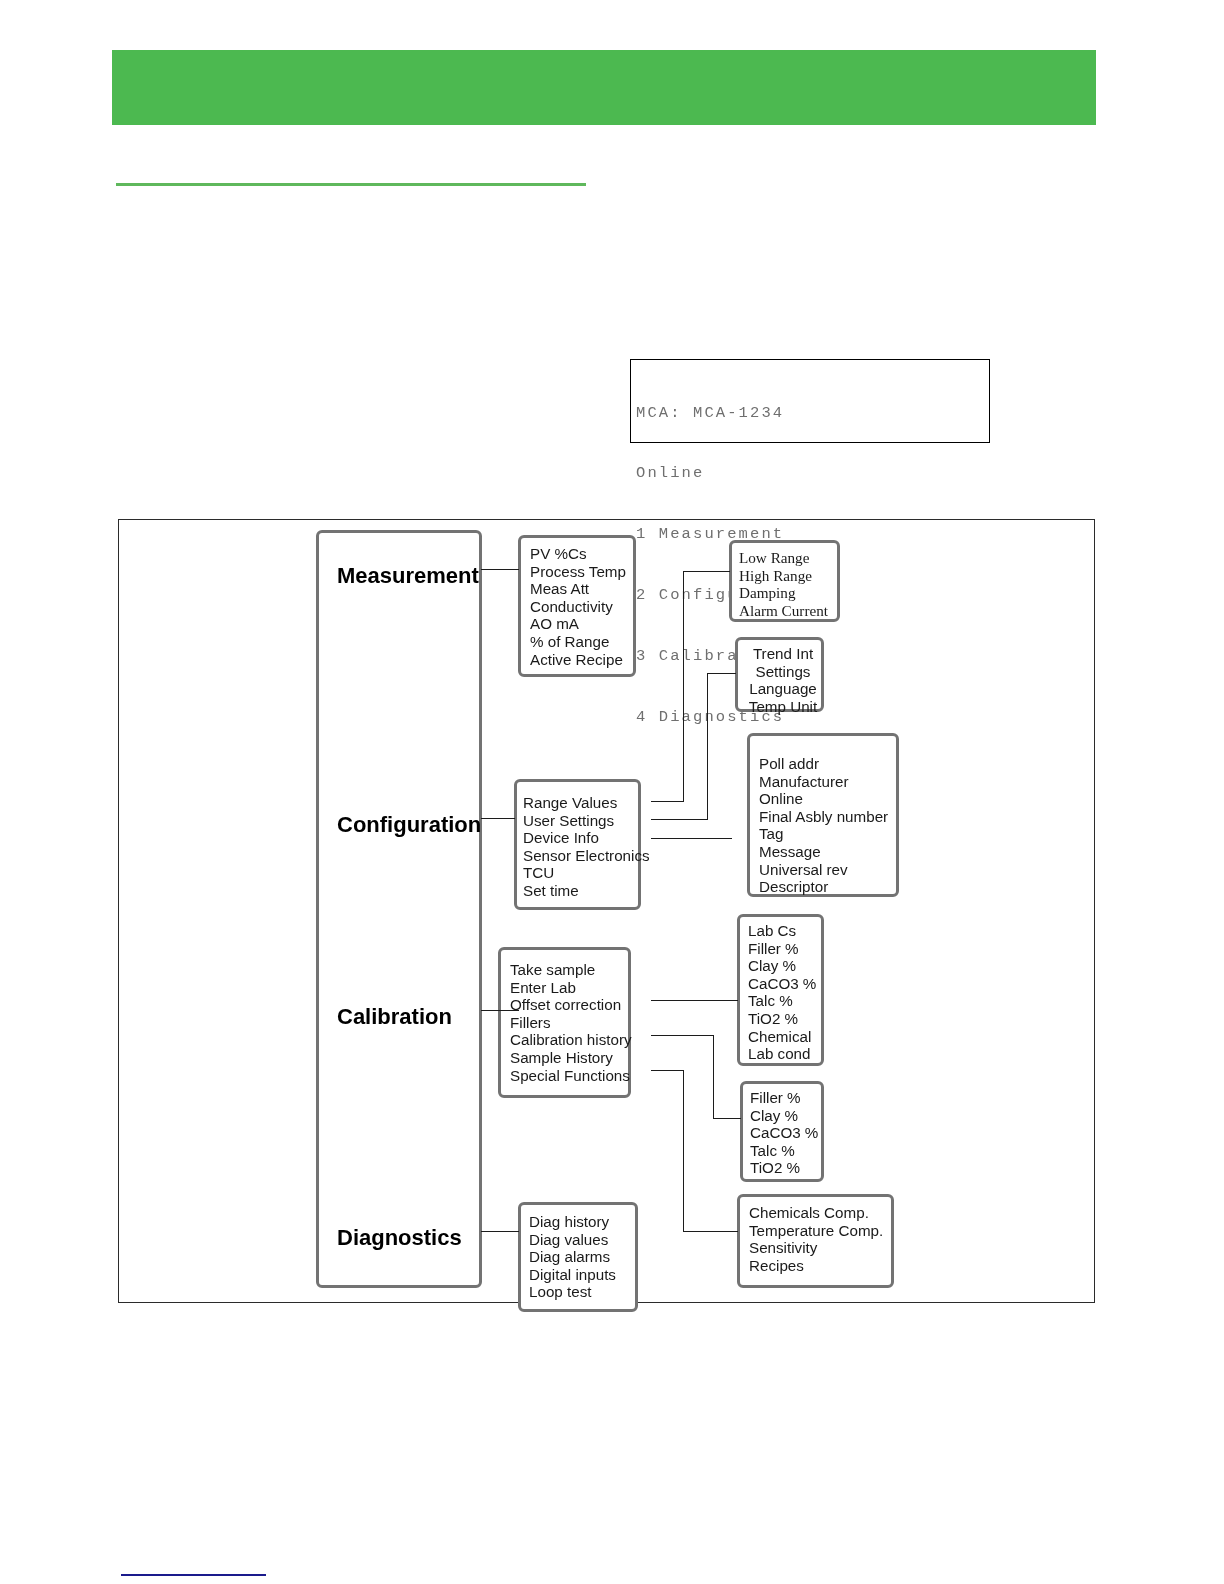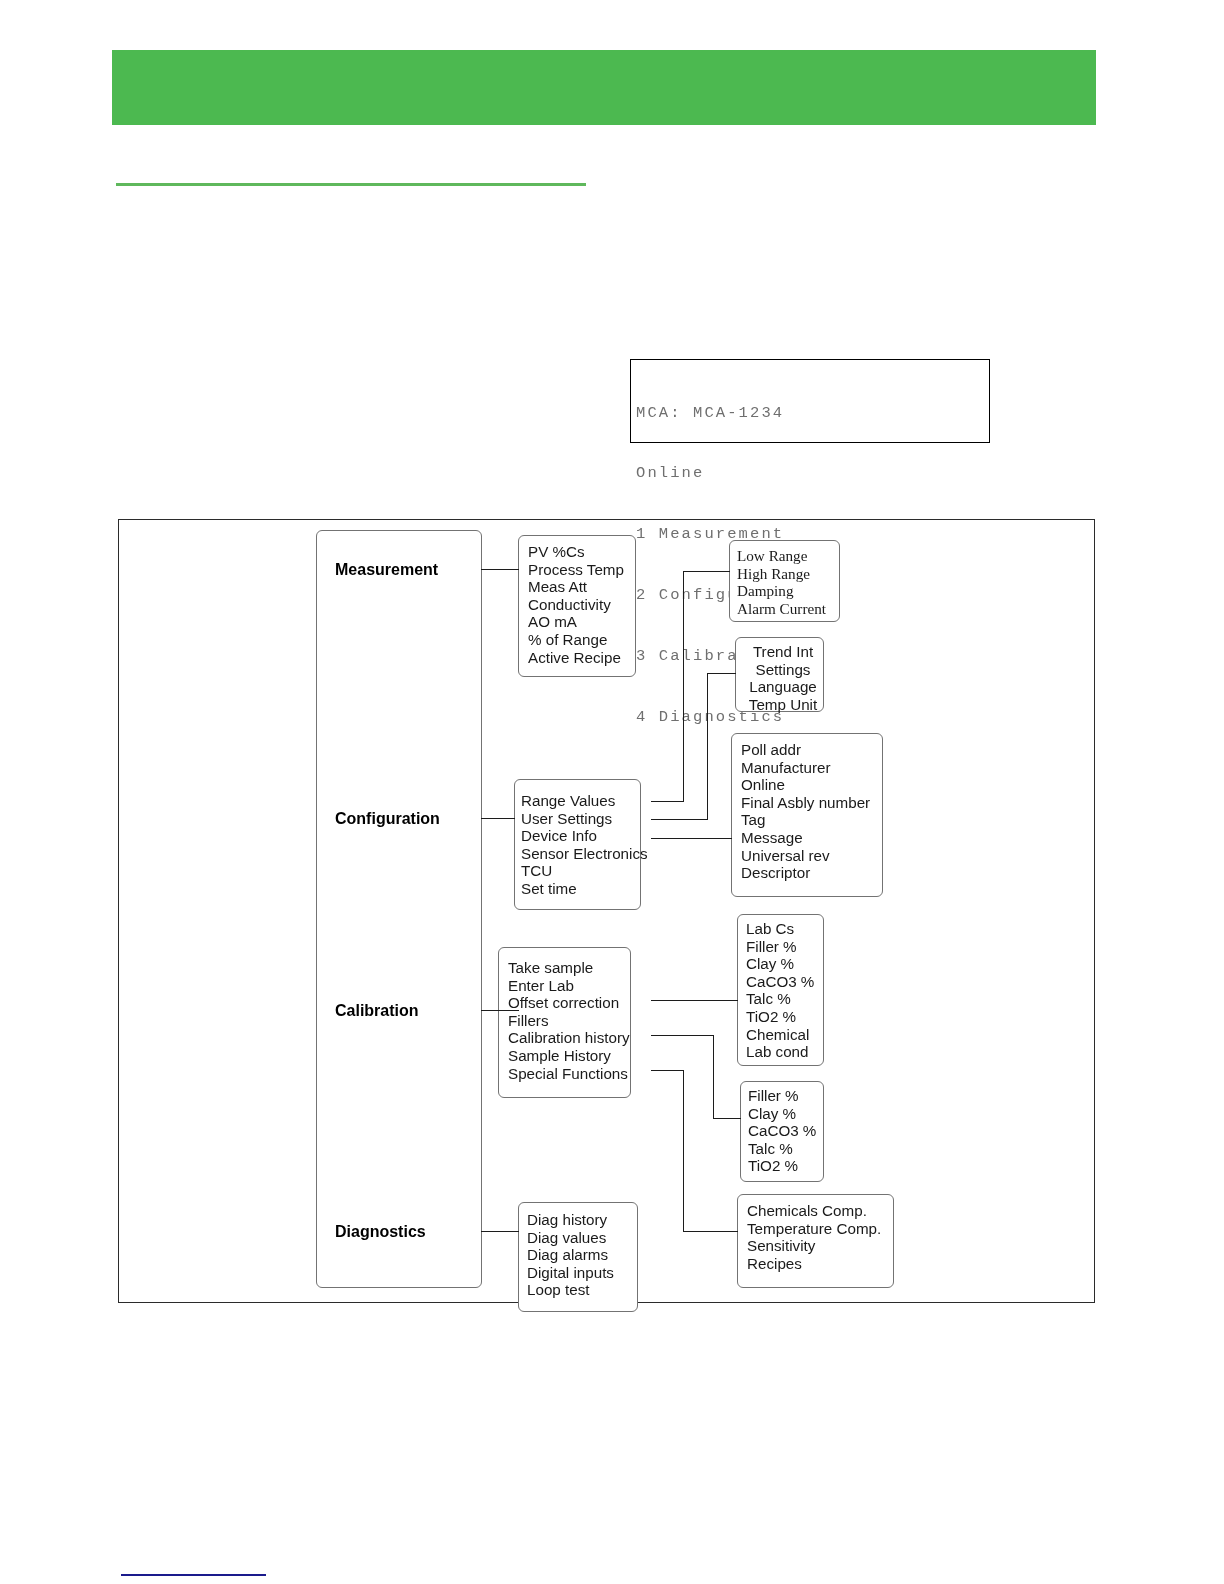--- a/index.html
+++ b/index.html
@@ -65,21 +65,21 @@
     top: 519px;
     width: 977px;
     height: 784px;
     border: 1.5px solid #2b2b2b;
     box-sizing: border-box;
   }
 
   
   .nbox {
     position: absolute;
-    border: 1px solid #737373;
+    border: 3px solid #737373;
     border-radius: 6px;
     background: #ffffff;
     box-sizing: border-box;
   }
   .nbox ul {
     list-style: none;
     margin: 0;
     padding: 0;
   }
   .nbox li {
@@ -93,31 +93,31 @@
   .spine {
     left: 316px;
     top: 530px;
     width: 166px;
     height: 758px;
   }
   .spine-label {
     position: absolute;
     left: 18px;
     font-weight: bold;
-    font-size: 16px;
+    font-size: 22px;
     color: #000000;
     white-space: nowrap;
   }
 
   
   .box-measurement { left: 518px; top: 535px;  width: 118px; height: 142px; padding: 7px 0 0 9px; }
   .box-lowrange    { left: 729px; top: 540px;  width: 111px; height: 82px;  padding: 6px 0 0 7px; font-family: Liberation Serif, serif; }
   .box-trendint    { left: 735px; top: 637px;  width: 89px;  height: 75px;  padding: 5px 0 0 7px; text-align: center; }
   .box-config      { left: 514px; top: 779px;  width: 127px; height: 131px; padding: 12px 0 0 6px; }
-  .box-devinfo     { left: 731px; top: 733px;  width: 152px; height: 164px; padding: 7px 0 0 9px; }
+  .box-devinfo     { left: 747px; top: 733px;  width: 152px; height: 164px; padding: 19px 0 0 9px; }
   .box-calib       { left: 498px; top: 947px;  width: 133px; height: 151px; padding: 11px 0 0 9px; }
   .box-labcs       { left: 737px; top: 914px;  width: 87px;  height: 152px; padding: 5px 0 0 8px; }
   .box-fillers     { left: 740px; top: 1081px; width: 84px;  height: 101px; padding: 5px 0 0 7px; }
   .box-diag        { left: 518px; top: 1202px; width: 120px; height: 110px; padding: 8px 0 0 8px; }
   .box-chem        { left: 737px; top: 1194px; width: 157px; height: 94px;  padding: 7px 0 0 9px; }
 
   
   .ln {
     position: absolute;
     background: #1c1c1c;

